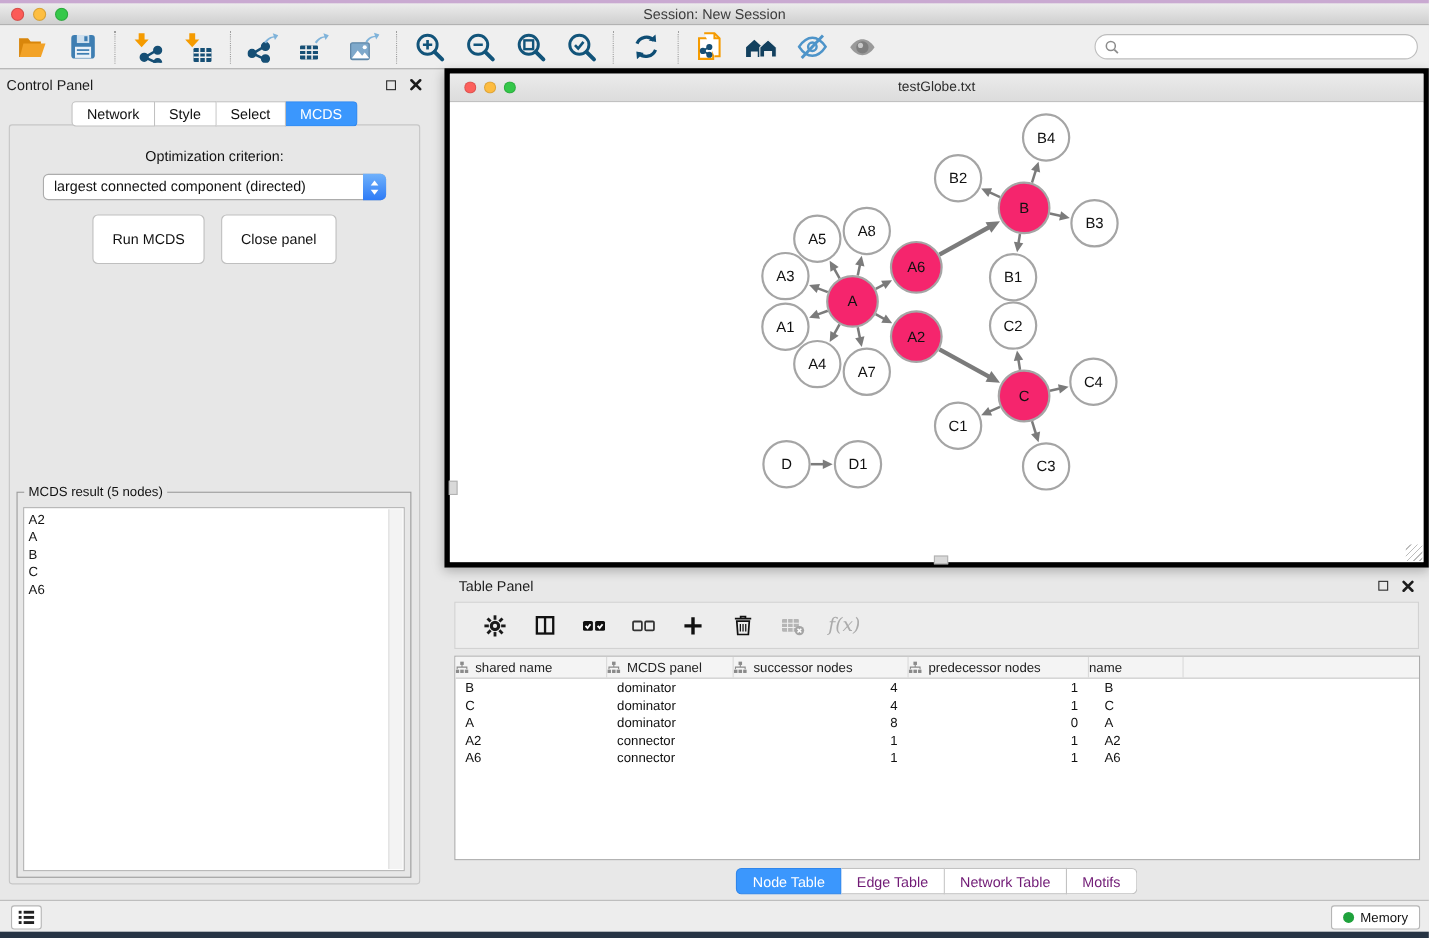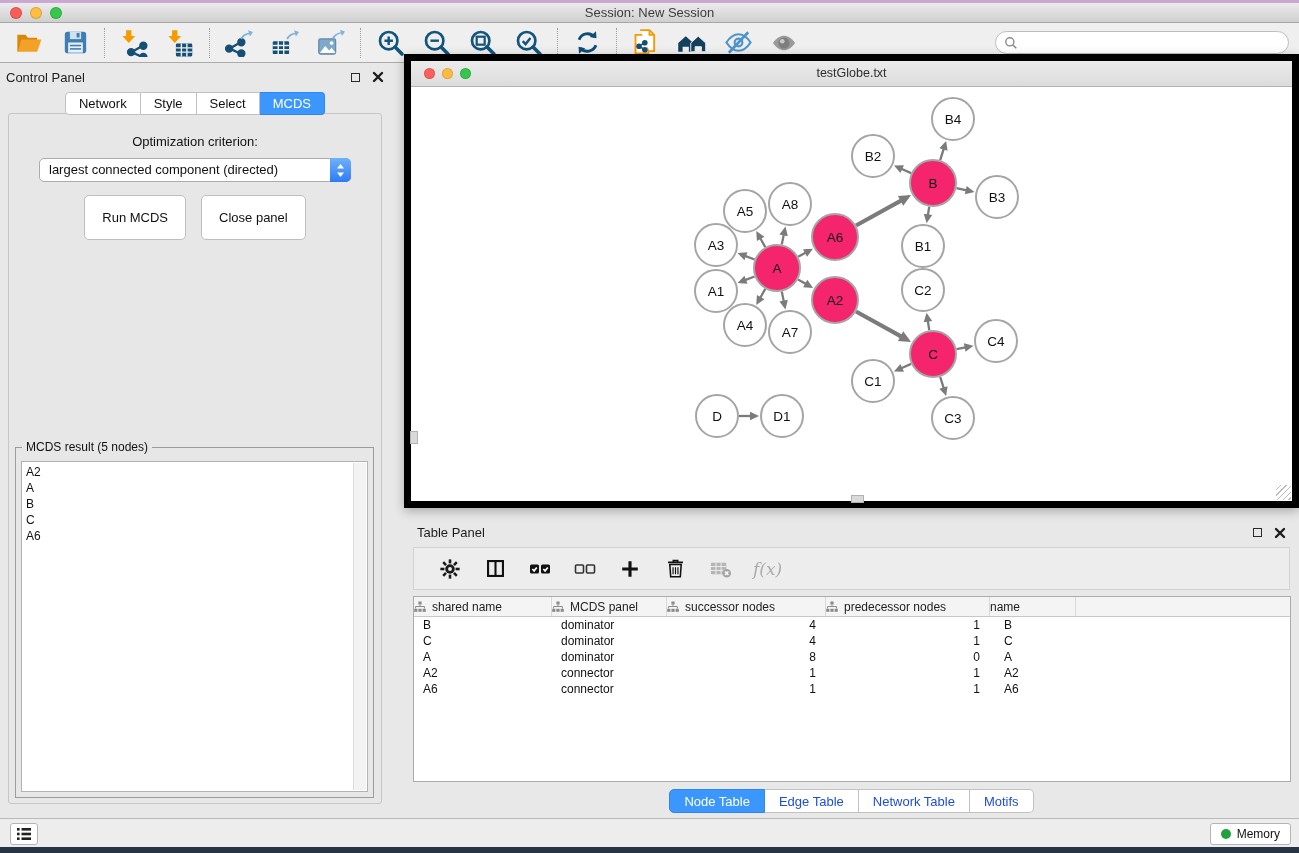--- a/index.html
+++ b/index.html
@@ -44,22 +44,22 @@
     background:linear-gradient(#6FB1FB,#2E7BF6); display:flex; align-items:center; justify-content:center; }
   .btn-row { display:flex; justify-content:center; gap:15px; margin-top:13px; }
   .push-btn { font-size:13px; background:#fff; border:1px solid #BFBFBF; border-radius:5px; padding:14px 17px; color:#111; }
   .mcds-group { position:absolute; left:6px; right:7px; top:333px; bottom:5px; border:1px solid #9C9C9C; }
   .mcds-legend { position:absolute; top:-8px; left:6px; background:#E7E7E7; padding:0 4px; font-size:12px; color:#111; }
   .mcds-list { position:absolute; left:5px; right:5px; top:13px; bottom:5px; background:#fff; border:1px solid #B2B2B2; }
   .mcds-items { position:absolute; inset:2px 16px 2px 4px; font-size:12px; line-height:16px; color:#111; }
   .mcds-scroll { position:absolute; right:1px; top:1px; bottom:1px; width:13px; background:#F3F3F3; border-left:1px solid #DDD; }
 
   
-  .net-window { position:absolute; left:404px; top:54px; width:895px; height:454px; background:#fff;
-    border:7px solid #000000; box-shadow:0 3px 10px rgba(0,0,0,.28); }
+  .net-window { position:absolute; left:404px; top:62px; width:895px; height:454px; background:#fff;
+    border:5px solid #000000; box-shadow:0 3px 10px rgba(0,0,0,.28); }
   .nw-titlebar { position:absolute; left:0; top:0; right:0; height:26px; background:linear-gradient(#EBEBEB,#DCDCDC);
     border-bottom:1px solid #B3B3B3; }
   .nw-lights { position:absolute; left:13px; top:7px; display:flex; gap:7px; }
   .nw-light { width:11px; height:11px; border-radius:50%; border:1px solid rgba(0,0,0,.12); }
   .nw-title { position:absolute; left:0; right:0; top:5px; text-align:center; font-size:12.5px; color:#2E2E2E; }
   .nw-canvas { position:absolute; left:0; top:26px; right:0; bottom:0; background:#fff; }
   .grip { position:absolute; right:1px; bottom:1px; width:15px; height:15px;
     background:repeating-linear-gradient(135deg, transparent 0 3px, #ACACAC 3px 4px); opacity:.8; }
   .handle-left { position:absolute; left:-1px; top:370px; width:8px; height:13px; background:#D9D9D9; border:1px solid #B2B2B2; }
   .handle-bottom { position:absolute; left:440px; bottom:-2px; width:13px; height:8px; background:#D9D9D9; border:1px solid #B2B2B2; }
@@ -71,21 +71,21 @@
     display:flex; align-items:center; gap:21px; padding-left:24px; }
   .tp-tbtn { width:24px; height:24px; display:flex; align-items:center; justify-content:center; }
   .fx-label { font-family:"DejaVu Serif", serif; font-style:italic; font-size:17px; color:#ABABAB; }
   .tp-table { position:absolute; left:9px; right:8px; top:76px; bottom:36px; background:#fff; border:1px solid #ABABAB; overflow:hidden; }
   .thead { display:flex; height:20px; background:#F4F4F4; border-bottom:1px solid #C8C8C8; }
   .th { display:flex; align-items:center; justify-content:flex-start; gap:6px; font-size:12px; color:#222;
     border-right:1px solid #D9D9D9; overflow:hidden; }
   .trow { display:flex; height:16px; align-items:center; font-size:12px; color:#111; }
   .td { overflow:hidden; white-space:nowrap; }
   .tp-tabs { position:absolute; bottom:5px; left:0; right:0; display:flex; justify-content:center; }
-  .tp-tab { font-size:13px; padding:3.5px 14px; background:#fff; border:1px solid #C2C2C2; border-left:none; color:#1d4ed8; }
+  .tp-tab { font-size:13px; padding:3.5px 14px; background:#fff; border:1px solid #C2C2C2; border-left:none; color:#701a75; }
   .tp-tab:first-child { border-left:1px solid #C2C2C2; border-radius:5px 0 0 5px; }
   .tp-tab:last-child { border-radius:0 5px 5px 0; }
   .tp-tab.active { background:#3B97FD; border-color:#2F86EC; color:#fff; }
 
   
   .statusbar { position:absolute; left:0; top:818px; width:1299px; height:29px; background:#EDEDED; border-top:1px solid #B9B9B9; }
   .list-btn { position:absolute; left:10px; top:4px; width:28px; height:22px; background:#fff; border:1px solid #B5B5B5;
     border-radius:3px; display:flex; align-items:center; justify-content:center; }
   .memory-btn { position:absolute; right:8px; top:4px; height:22px; background:#fff; border:1px solid #B5B5B5;
     border-radius:3px; display:flex; align-items:center; gap:6px; padding:0 10px; font-size:12px; color:#111; }

